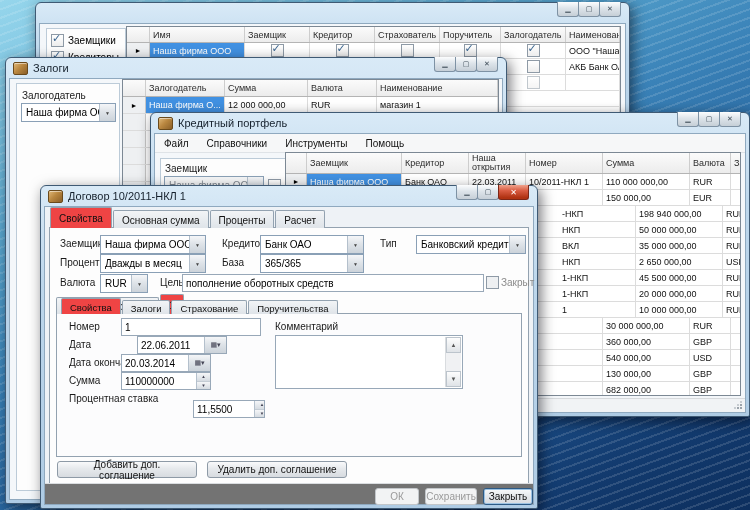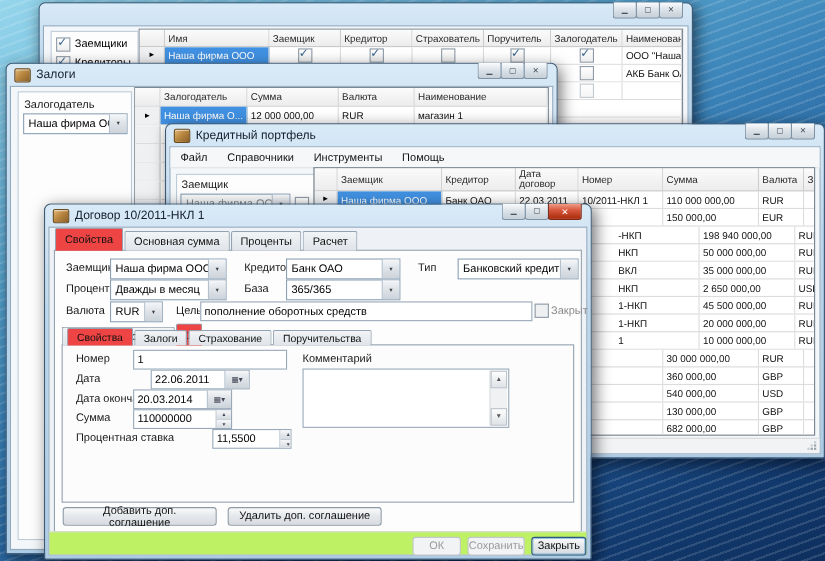--- a/index.html
+++ b/index.html
@@ -349,21 +349,21 @@
           <span class="txt">Наша фирма ООО</span>
           <span class="arr">▼</span>
         </div>
         <span class="cb" style="position:absolute;left:107px;top:20px;"></span>
       </div>
       <div class="grid gray" style="left:130px;top:18px;right:4px;bottom:16px;">
         <div class="grow ghead" style="height:20px;">
           <div class="gcell pf0 mk"></div>
           <div class="gcell pf1">Заемщик</div>
           <div class="gcell pf2">Кредитор</div>
-          <div class="gcell pf3 wrap">Дата договор</div>
+          <div class="gcell pf3 wrap">Наша открытия</div>
           <div class="gcell pf4">Номер</div>
           <div class="gcell pf5">Сумма</div>
           <div class="gcell pf6">Валюта</div>
           <div class="gcell pf7">Закрыт</div>
         </div>
         <div class="grow h15">
           <div class="gcell pf0 mk">
               <span class="rowmark">►</span>
             </div>
           <div class="gcell pf1 sel">Наша фирма ООО</div>
@@ -620,21 +620,21 @@
           </div>
           <span class="lbl" style="left:12px;top:61px;">Сумма</span>
           <div class="tbox" style="left:64px;top:58px;width:82px;">
             <span>110000000</span>
             <span class="spin">
                 <span>▲</span>
                 <span>▼</span>
               </span>
           </div>
           <span class="lbl" style="left:12px;top:79px;">Процентная ставка</span>
-          <div class="tbox" style="left:136px;top:76px;width:64px;gap:22px;">
+          <div class="tbox" style="left:136px;top:86px;width:64px;gap:22px;">
             <span>11,5500</span>
             <span class="spin">
                 <span>▲</span>
                 <span>▼</span>
               </span>
           </div>
           <span class="lbl" style="left:218px;top:7px;">Комментарий</span>
           <div style="position:absolute;left:218px;top:21px;width:186px;height:52px;background:#fff;border:1px solid #98a8b8;">
             <span style="font-size:10px;"></span>
             <div class="vscroll">
@@ -647,21 +647,21 @@
             </div>
           </div>
         </div>
         <button class="btn" style="left:7px;top:233px;width:140px;">
             <span>Добавить доп. соглашение</span>
           </button>
         <button class="btn" style="left:157px;top:233px;width:140px;">
             <span>Удалить доп. соглашение</span>
           </button>
       </div>
-      <div style="position:absolute;left:0;right:0;top:276px;bottom:0;background:#bef264;border-top:1px solid #dadde0;">
+      <div style="position:absolute;left:0;right:0;top:276px;bottom:0;background:#737373;border-top:1px solid #dadde0;">
         <button class="btn disabled" style="left:330px;top:4px;width:44px;">
             <span>ОК</span>
           </button>
         <button class="btn disabled" style="left:380px;top:4px;width:52px;">
             <span>Сохранить</span>
           </button>
         <button class="btn default" style="left:438px;top:4px;width:50px;">
             <span>Закрыть</span>
           </button>
       </div>

